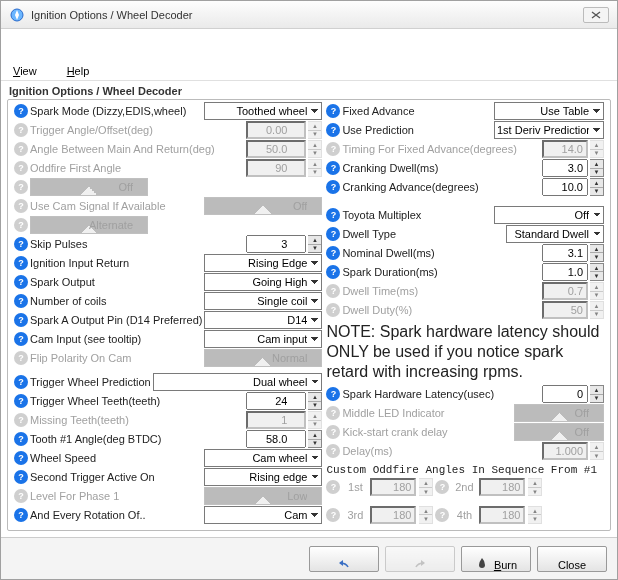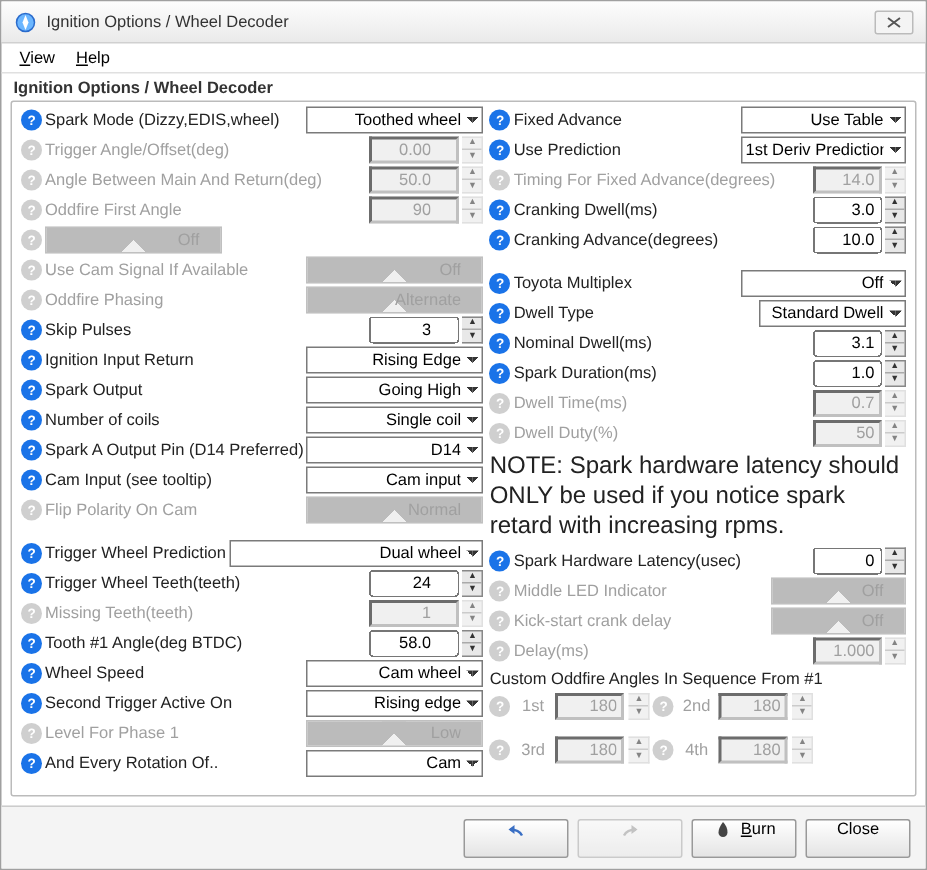--- a/index.html
+++ b/index.html
@@ -2,44 +2,44 @@
 <html><head>
 <meta charset="utf-8">
 <style>
   * { box-sizing: border-box; font-family: "Segoe UI", Tahoma, sans-serif; font-size: 11px; }
   body { margin: 0; background: #f0f0f0; }
   .window { width: 618px; height: 580px; background: #fff; border: 1px solid #a0a0a0; display: flex; flex-direction: column; }
   .titlebar { height: 28px; background: linear-gradient(#fdfdfd, #eaeaea); border-bottom: 1px solid #d0d0d0; display: flex; align-items: center; padding: 0 8px; }
   .titlebar .icon { width: 16px; height: 16px; margin-right: 6px; display:flex;align-items:center;justify-content:center; }
   .titlebar .title { flex: 1; color: #333; }
   .titlebar .close { width: 26px; height: 16px; border: 1px solid #bbb; border-radius: 2px; display:flex;align-items:center;justify-content:center; background:#f4f4f4; }
-  .menubar { height: 20px; padding: 0 6px; display: flex; align-items: center; gap: 2px; border-bottom: 1px solid #e0e0e0; }
+  .menubar { height: 20px; padding: 0 6px; display: flex; align-items: center; gap: 18px; border-bottom: 1px solid #e0e0e0; margin-top: 32px; }
   .menubar span { padding: 2px 6px; }
   .menubar span u { text-decoration: underline; }
   .group-header { padding: 4px 8px 2px 8px; color: #333; font-weight: bold; }
   .form { flex: 1; padding: 2px 6px 6px 6px; overflow: hidden; display: flex; gap: 4px; border:1px solid #bbb; margin:0 6px 6px 6px; border-radius:2px;}
   .col { flex: 1; display: flex; flex-direction: column; gap: 1px; }
   .row { display: flex; align-items: center; height: 19px; gap: 2px; }
   .help { width: 14px; height: 14px; border-radius: 50%; background: #1a73e8; color: #fff; font-weight: bold; display: flex; align-items: center; justify-content: center; font-size: 9px; flex-shrink:0; }
   .help.disabled { background: #cfcfcf; color: #fff; }
   .lbl { flex: 1; color: #222; white-space: nowrap; overflow: hidden; text-overflow: ellipsis; }
   .lbl.disabled { color: #a0a0a0; }
   select, input[type=text] { height: 18px; border: 1px solid #7a7a7a; background: #fff; padding: 0 2px; text-align: right; }
   select.disabled, input.disabled { background: #f0f0f0; color: #a0a0a0; border-color: #c0c0c0; }
   .sel { width: 118px; }
   .num { width: 60px; text-align: right; padding-right: 17px; }
   .num-sm { width: 46px; text-align:right; padding-right:3px;}
   .spin { width: 14px; height: 18px; border: 1px solid #888; border-left: none; display: flex; flex-direction: column; background:#e8e8e8; }
   .spin div { flex: 1; display:flex;align-items:center;justify-content:center; font-size:6px; line-height:1; color:#333;}
   .spin div:first-child { border-bottom:1px solid #aaa;}
   .spin.disabled { border-color:#ccc; opacity:0.6;}
   .note { font-size: 16px; line-height: 1.25; padding: 2px 0; color:#222;}
-  .subhead { font-size:11px; padding: 3px 0 1px 0; color:#222;}
+  .subhead { font-size:11px; padding: 3px 0 1px 0; color:#222;font-family:Liberation Mono, monospace;}
   .footer { height: 42px; border-top: 1px solid #ccc; display: flex; align-items: center; justify-content: flex-end; gap: 6px; padding: 0 10px; background:#f4f4f4; }
-  .btn { height: 26px; min-width: 70px; border: 1px solid #999; border-radius: 2px; background: linear-gradient(#fff,#e4e4e4); display:flex; align-items:flex-start; justify-content:center; gap:5px; padding:0 10px;}
+  .btn { height: 26px; min-width: 70px; border: 1px solid #999; border-radius: 2px; background: linear-gradient(#fff,#e4e4e4); display:flex; align-items:flex-end; justify-content:center; gap:5px; padding:0 10px;}
   .btn.disabled { opacity: 0.45; }
   .btn .bicon { width:14px; height:14px; display:flex;align-items:center;justify-content:center; }
   .quad { display:flex; align-items:center; gap:3px; }
   .quad .lbl { flex:none; width:24px;text-align:center;}
   select { appearance: none; -webkit-appearance:none; background-image: linear-gradient(45deg, transparent 50%, #333 50%), linear-gradient(135deg, #333 50%, transparent 50%); background-position: right 6px center, right 2px center; background-size: 4px 4px, 4px 4px; background-repeat: no-repeat; padding-right:14px;}
   select.disabled { background-image: linear-gradient(45deg, transparent 50%, #bbb 50%), linear-gradient(135deg, #bbb 50%, transparent 50%);}
   .gap { height: 8px; }
 </style>
 </head>
 <body>
@@ -114,21 +114,20 @@
       </div>
 
       <div class="row">
         <span class="help disabled">?</span>
         <span class="lbl disabled">Use Cam Signal If Available</span>
         <select class="sel disabled"><option>Off</option></select>
       </div>
 
       <div class="row">
         <span class="help disabled">?</span>
-        <span class="lbl disabled">Oddfire Phasing</span>
         <select class="sel disabled"><option>Alternate</option></select>
       </div>
 
       <div class="row">
         <span class="help">?</span>
         <span class="lbl">Skip Pulses</span>
         <input class="num" value="3" style="">
         <span class="spin">
             <div>▲</div>
             <div>▼</div>

